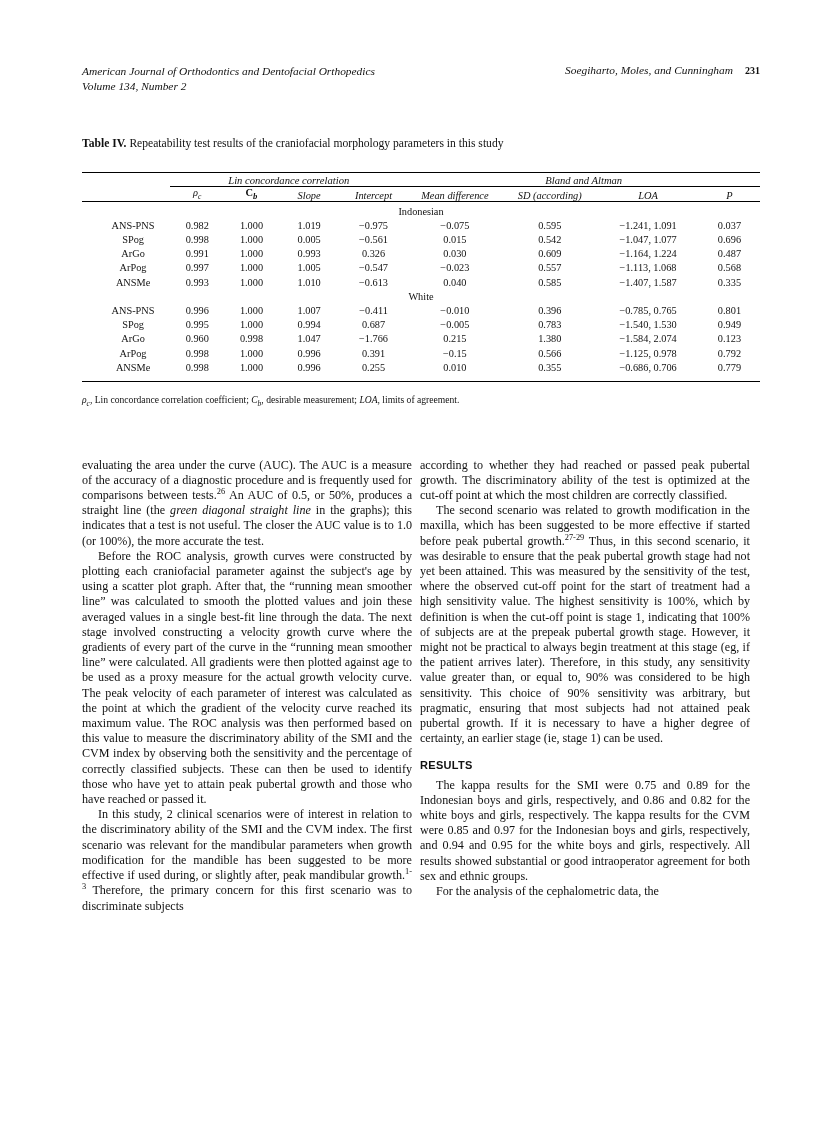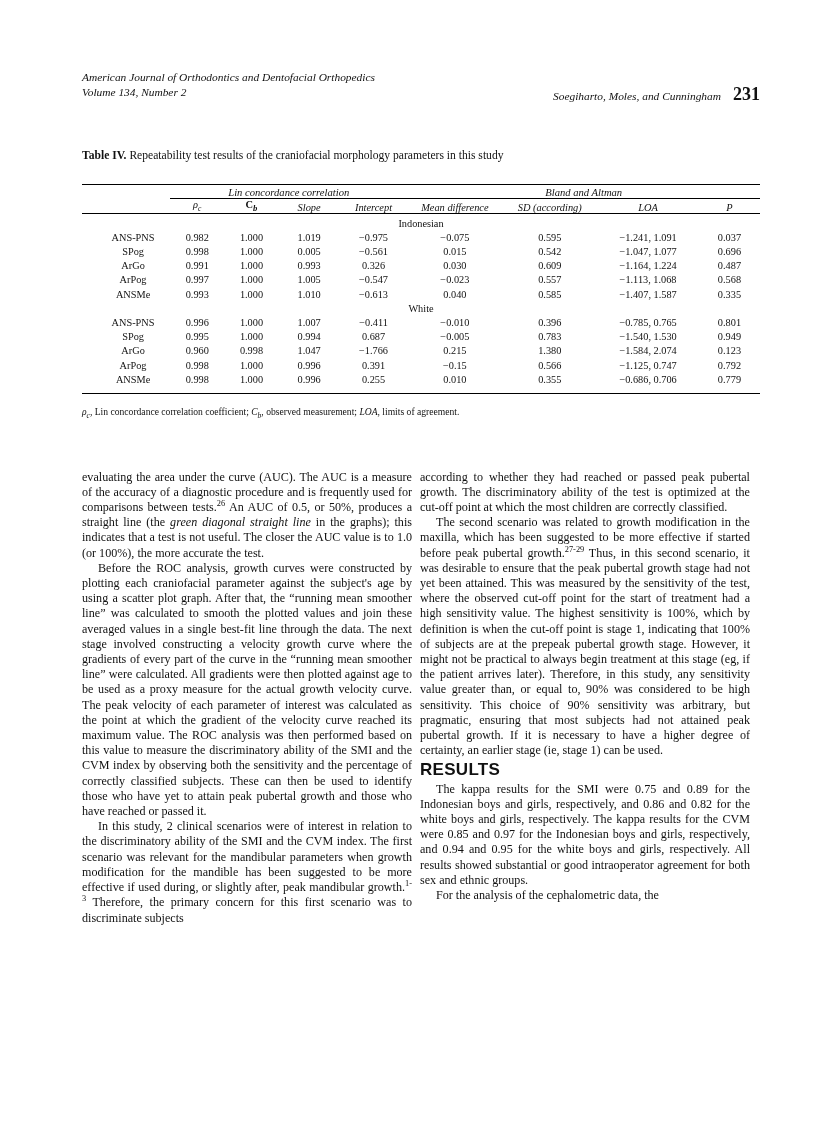--- a/index.html
+++ b/index.html
@@ -21,38 +21,37 @@
     width: 838px;
     height: 1122px;
     box-sizing: border-box;
     padding: 60px 78px 40px 82px;
   }
 
   
   .running-head {
     display: flex;
     justify-content: space-between;
-    align-items: center;
+    align-items: flex-start;
     margin-top: 4px;
     gap: 24px;
   }
   .rh-left {
     font-style: italic;
     font-size: 11.4px;
     line-height: 14.5px;
   }
   .rh-right {
     display: flex;
     align-items: baseline;
     gap: 12px;
     font-size: 11.4px;
-    margin-top: 20px;
   }
   .rh-authors { font-style: italic; }
-  .rh-page { font-weight: bold; font-style: normal; font-size: 18px; }
+  .rh-page { font-weight: bold; font-style: normal; font-size: 10px; }
 
   
   .table-block {
     margin-top: 44px;
   }
   .table-caption {
     font-size: 11.6px;
     margin-bottom: 22px;
   }
   .table-caption .tnum { font-weight: bold; }
@@ -118,22 +117,22 @@
     line-height: 15.2px;
     text-align: justify;
     hyphens: auto;
   }
   .col p {
     margin: 0;
     text-indent: 16px;
   }
   .col p.noindent { text-indent: 0; }
   .col h3 {
-    margin: 4px 0 4px 0;
-    font-size: 17px;
+    margin: 12px 0 4px 0;
+    font-size: 11px;
     font-weight: bold;
     letter-spacing: 0.3px;
     text-transform: uppercase;
     font-family: "Liberation Sans", sans-serif;
   }
   sup { font-size: 8.4px; vertical-align: super; line-height: 0; }
   .ital { font-style: italic; }
 </style>
 </head>
 <body>
@@ -293,21 +292,21 @@
           <td>0.123</td>
         </tr>
         <tr>
           <td class="label">ArPog</td>
           <td>0.998</td>
           <td>1.000</td>
           <td>0.996</td>
           <td>0.391</td>
           <td>−0.15</td>
           <td>0.566</td>
-          <td>−1.125, 0.747</td>
+          <td>−1.125, 0.978</td>
           <td>0.792</td>
         </tr>
         <tr>
           <td class="label">ANSMe</td>
           <td>0.998</td>
           <td>1.000</td>
           <td>0.996</td>
           <td>0.255</td>
           <td>0.010</td>
           <td>0.355</td>
@@ -317,21 +316,21 @@
         <tr class="spacer">
             <td colspan="9"></td>
           </tr>
         <tr class="rule-bot">
             <td colspan="9"></td>
           </tr>
       </tbody>
     </table>
 
     <div class="footnote">
-      <span class="ital">ρ<sub>c</sub></span><span>, Lin concordance correlation coefficient; </span><span class="ital">C<sub>b</sub></span><span>, observed measurement; </span><span class="ital">LOA</span><span>, limits of agreement.</span>
+      <span class="ital">ρ<sub>c</sub></span><span>, Lin concordance correlation coefficient; </span><span class="ital">C<sub>b</sub></span><span>, desirable measurement; </span><span class="ital">LOA</span><span>, limits of agreement.</span>
     </div>
   </div>
 
   <div class="columns">
 
     <div class="col">
       <p class="noindent">evaluating the area under the curve (AUC). The AUC is a measure of the accuracy of a diagnostic procedure and is frequently used for comparisons between tests.<sup>26</sup> An AUC of 0.5, or 50%, produces a straight line (the <span class="ital">green diagonal straight line</span> in the graphs); this indicates that a test is not useful. The closer the AUC value is to 1.0 (or 100%), the more accurate the test.</p>
       <p>Before the ROC analysis, growth curves were constructed by plotting each craniofacial parameter against the subject's age by using a scatter plot graph. After that, the “running mean smoother line” was calculated to smooth the plotted values and join these averaged values in a single best-fit line through the data. The next stage involved constructing a velocity growth curve where the gradients of every part of the curve in the “running mean smoother line” were calculated. All gradients were then plotted against age to be used as a proxy measure for the actual growth velocity curve. The peak velocity of each parameter of interest was calculated as the point at which the gradient of the velocity curve reached its maximum value. The ROC analysis was then performed based on this value to measure the discriminatory ability of the SMI and the CVM index by observing both the sensitivity and the percentage of correctly classified subjects. These can then be used to identify those who have yet to attain peak pubertal growth and those who have reached or passed it.</p>
       <p>In this study, 2 clinical scenarios were of interest in relation to the discriminatory ability of the SMI and the CVM index. The first scenario was relevant for the mandibular parameters when growth modification for the mandible has been suggested to be more effective if used during, or slightly after, peak mandibular growth.<sup>1-3</sup> Therefore, the primary concern for this first scenario was to discriminate subjects</p>
     </div>

